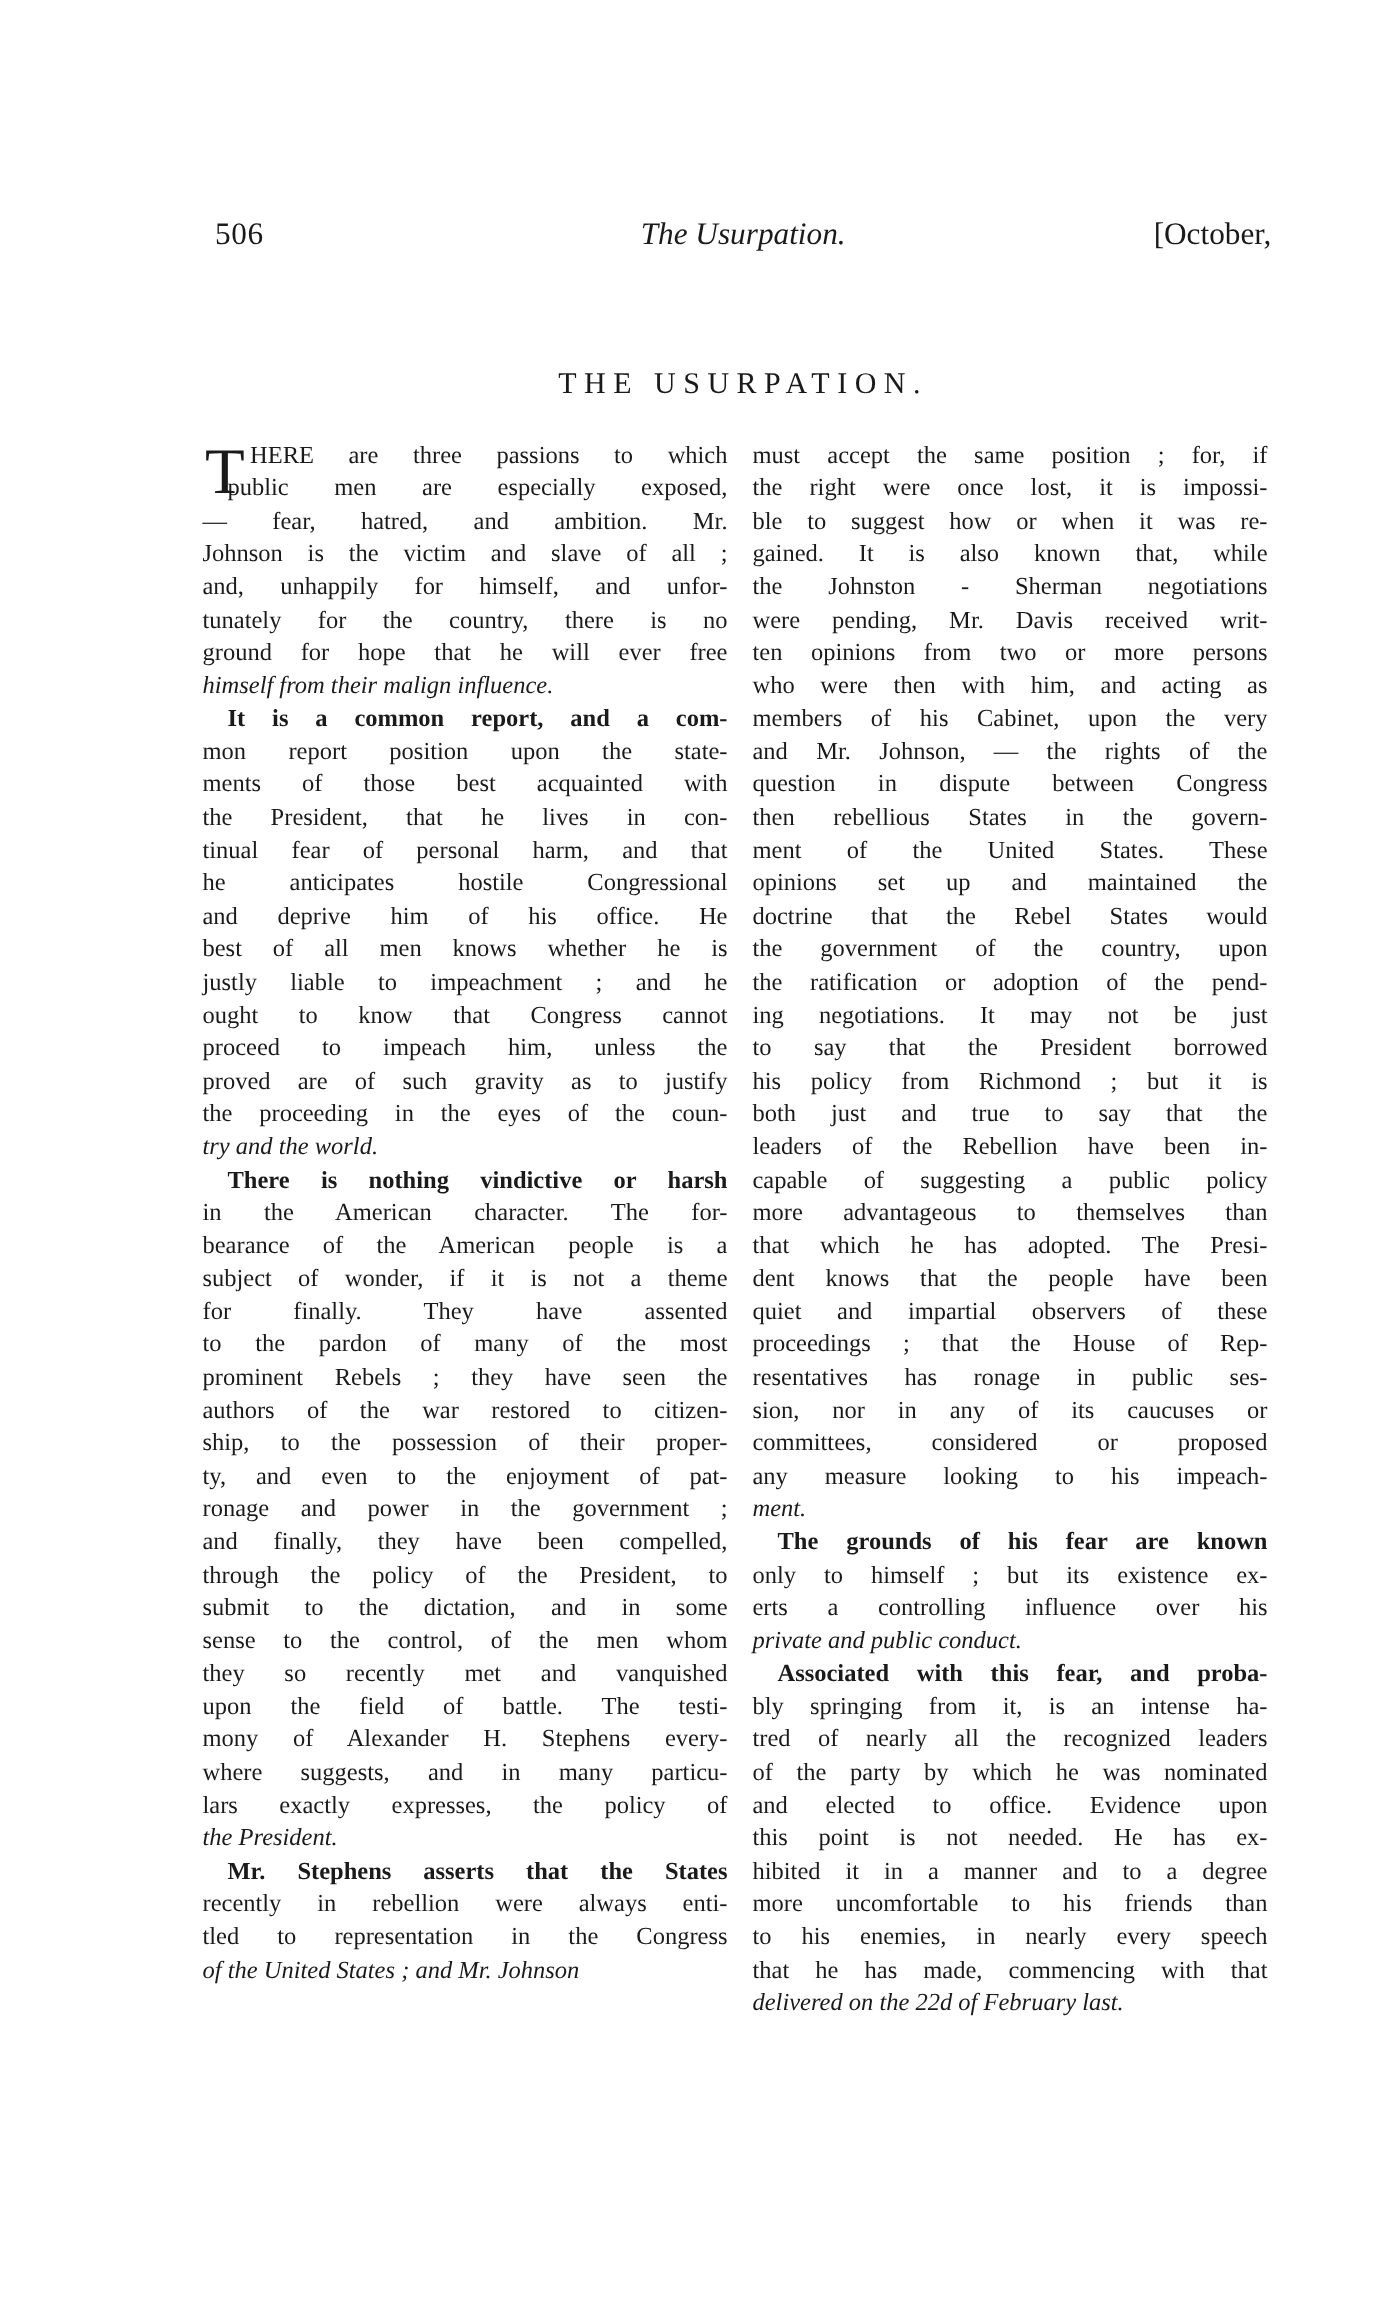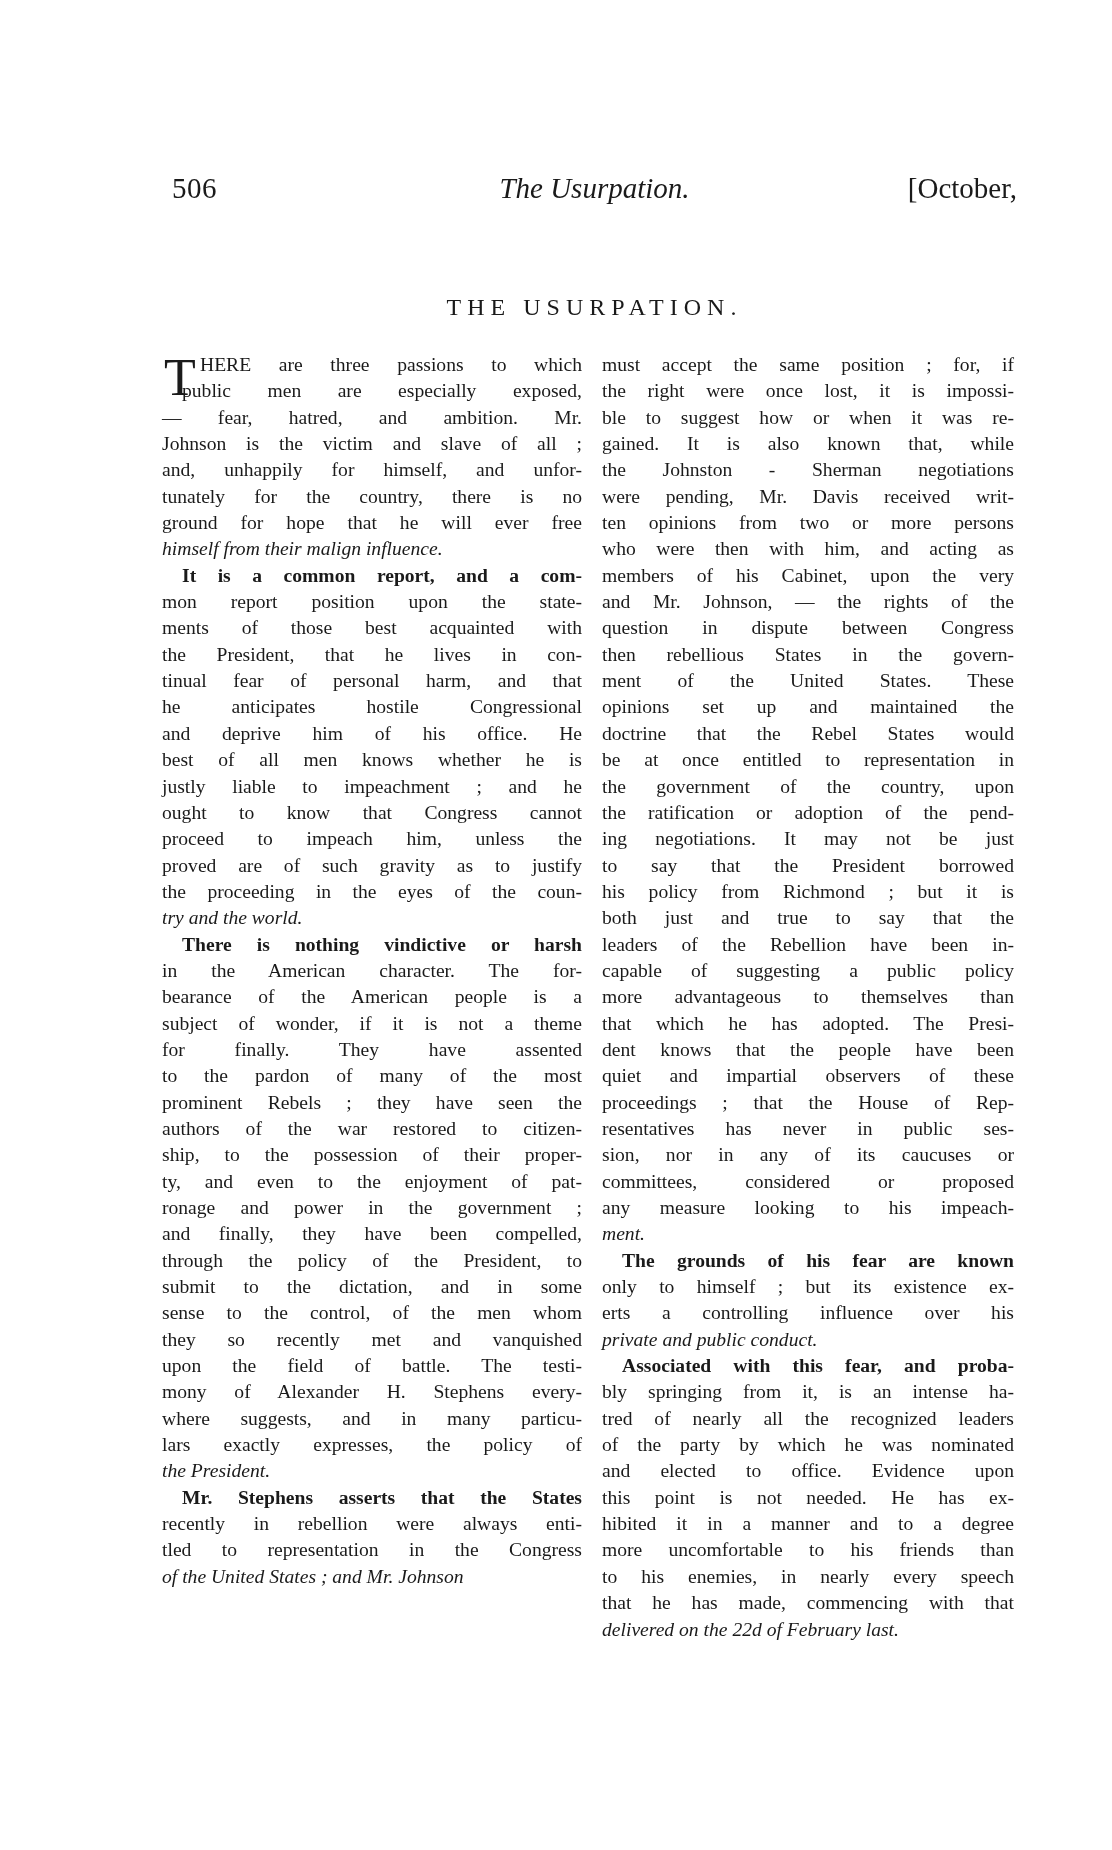--- a/index.html
+++ b/index.html
@@ -14,21 +14,21 @@
     overflow: hidden;
     color: #1a1a1a;
     font-family: "Liberation Serif", "DejaVu Serif", serif;
   }
   .running-head {
     position: absolute;
     top: 168px;
     left: 172px;
     width: 845px;
     height: 40px;
-    font-size: 29px;
+    font-size: 25px;
     line-height: 40px;
   }
   .running-head .page-num {
     position: absolute;
     left: 0;
     top: 0;
     letter-spacing: 0.5px;
   }
   .running-head .running-title {
     position: absolute;
@@ -171,35 +171,34 @@
       <span class="line">were pending, Mr. Davis received writ-</span>
       <span class="line">ten opinions from two or more persons</span>
       <span class="line">who were then with him, and acting as</span>
       <span class="line">members of his Cabinet, upon the very</span>
       <span class="line">and Mr. Johnson, — the rights of the</span>
       <span class="line">question in dispute between Congress</span>
       <span class="line">then rebellious States in the govern-</span>
       <span class="line">ment of the United States. These</span>
       <span class="line">opinions set up and maintained the</span>
       <span class="line">doctrine that the Rebel States would</span>
-      <span class="line">be at once entitled to representation in</span>
       <span class="line">the government of the country, upon</span>
       <span class="line">the ratification or adoption of the pend-</span>
       <span class="line">ing negotiations. It may not be just</span>
       <span class="line">to say that the President borrowed</span>
       <span class="line">his policy from Richmond ; but it is</span>
       <span class="line">both just and true to say that the</span>
       <span class="line">leaders of the Rebellion have been in-</span>
       <span class="line">capable of suggesting a public policy</span>
       <span class="line">more advantageous to themselves than</span>
       <span class="line">that which he has adopted. The Presi-</span>
       <span class="line">dent knows that the people have been</span>
       <span class="line">quiet and impartial observers of these</span>
       <span class="line">proceedings ; that the House of Rep-</span>
-      <span class="line">resentatives has never in public ses-</span>
+      <span class="line">resentatives has ronage in public ses-</span>
       <span class="line">sion, nor in any of its caucuses or</span>
       <span class="line">committees, considered or proposed</span>
       <span class="line">any measure looking to his impeach-</span>
       <span class="line last">ment.</span>
     </div>
     <div class="para">
       <span class="line indent">The grounds of his fear are known</span>
       <span class="line">only to himself ; but its existence ex-</span>
       <span class="line">erts a controlling influence over his</span>
       <span class="line last">private and public conduct.</span>

